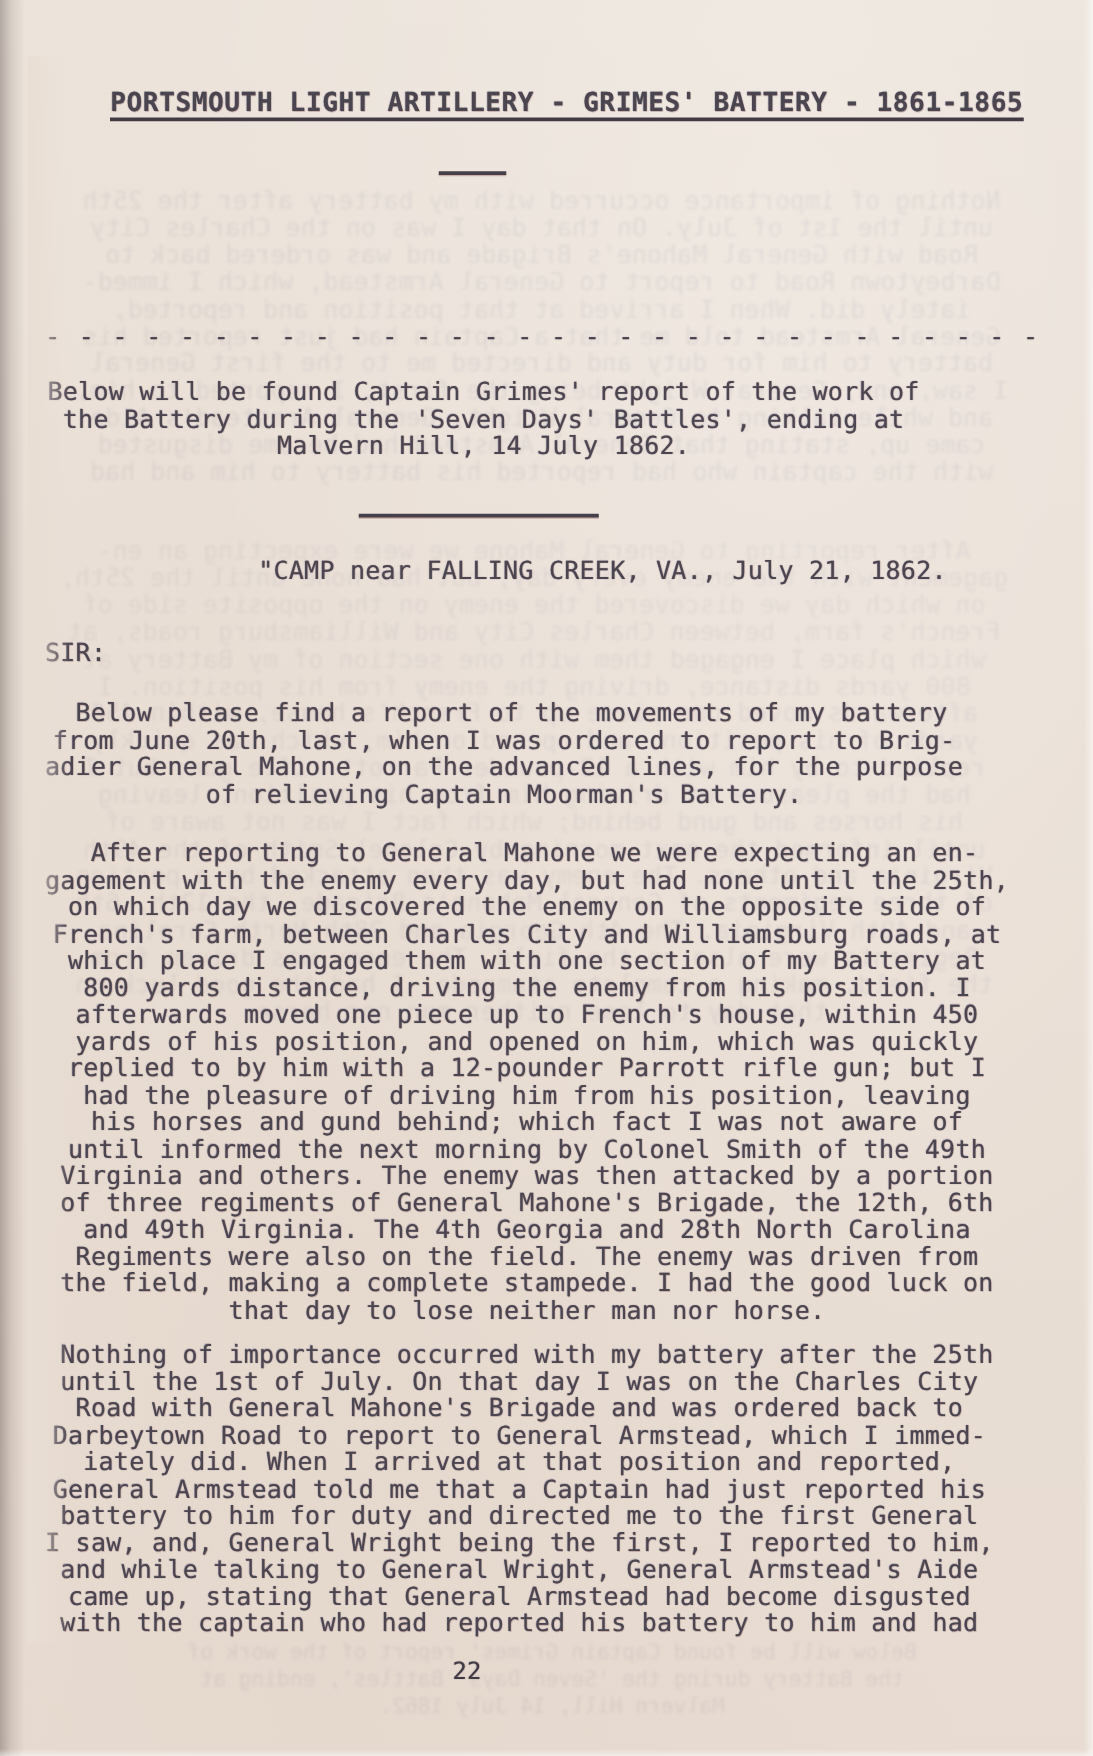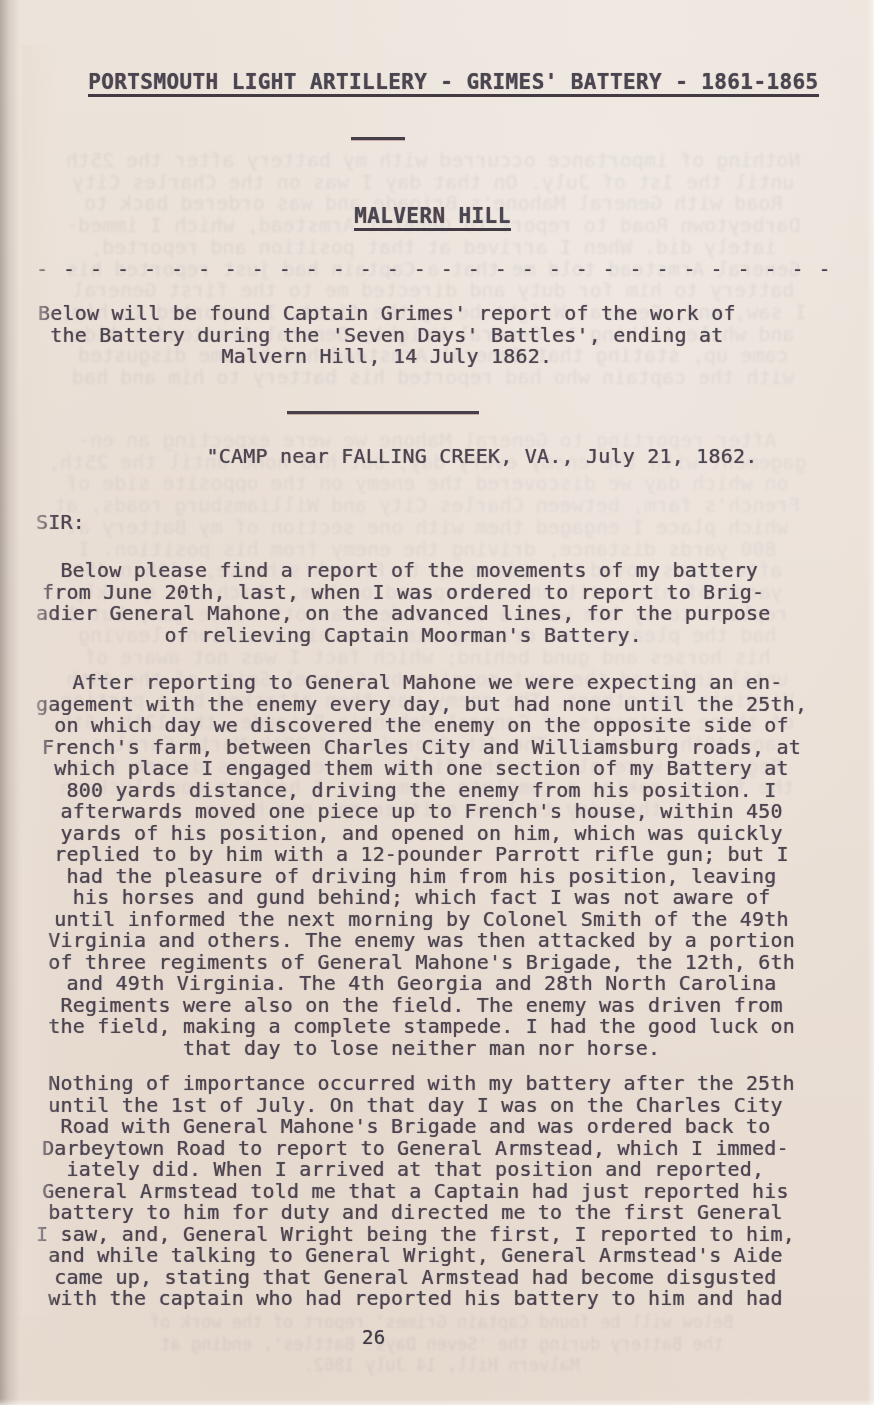--- a/index.html
+++ b/index.html
@@ -90,23 +90,20 @@
   <div class="ghost" style="top:1312px;left:150px;font-size:17px;opacity:0.12;">Below will be found Captain Grimes' report of the work of
 the Battery during the 'Seven Days' Battles', ending at
 Malvern Hill, 14 July 1862.</div>
 
   <div class="tw title fg" style="top:50px;left:36px;">
     <span class="underlined">PORTSMOUTH LIGHT ARTILLERY - GRIMES' BATTERY - 1861-1865</span>
   </div>
 
   <div class="rule fg" style="top:137px;left:351px;width:54px;height:3px;"></div>
 
-  <div class="tw title fg" style="top:184px;left:302px;">
-    <span class="underlined">MALVERN HILL</span>
-  </div>
 
   <div class="tw dashes fg" style="top:259px;left:36px;">- - - - - - - - - - - - - - - - - - - - - - - - - - - - - -</div>
 
   <div class="tw fg" style="top:303px;left:38px;">Below will be found Captain Grimes' report of the work of
 the Battery during the 'Seven Days' Battles', ending at
 Malvern Hill, 14 July 1862.</div>
 
   <div class="rule fg" style="top:411px;left:287px;width:192px;height:3px;"></div>
 
   <div class="tw dateline fg" style="top:446px;left:38px;">"CAMP near FALLING CREEK, VA., July 21, 1862.</div>
@@ -140,19 +137,19 @@
 Road with General Mahone's Brigade and was ordered back to
 Darbeytown Road to report to General Armstead, which I immed-
 iately did. When I arrived at that position and reported,
 General Armstead told me that a Captain had just reported his
 battery to him for duty and directed me to the first General
 I saw, and, General Wright being the first, I reported to him,
 and while talking to General Wright, General Armstead's Aide
 came up, stating that General Armstead had become disgusted
 with the captain who had reported his battery to him and had</div>
 
-  <div class="tw pagenum fg" style="top:1327px;left:362px;">26</div>
+  <div class="tw pagenum fg" style="top:1327px;left:362px;">22</div>
 
   <div class="fade-left"></div>
   <div class="gutter"></div>
   <div class="edge-right"></div>
   <div class="edge-bottom"></div>
 </div>
 
 </body></html>

